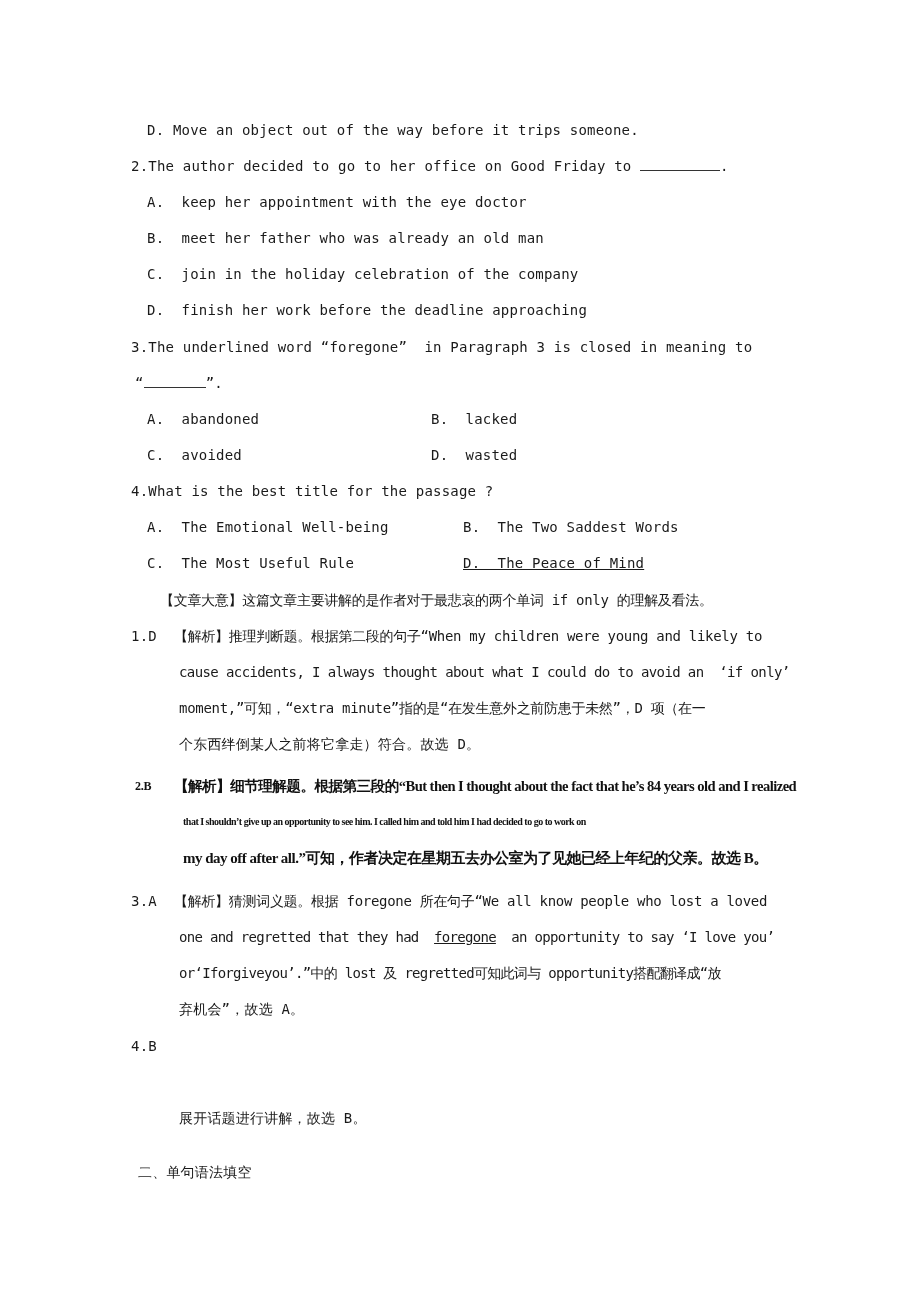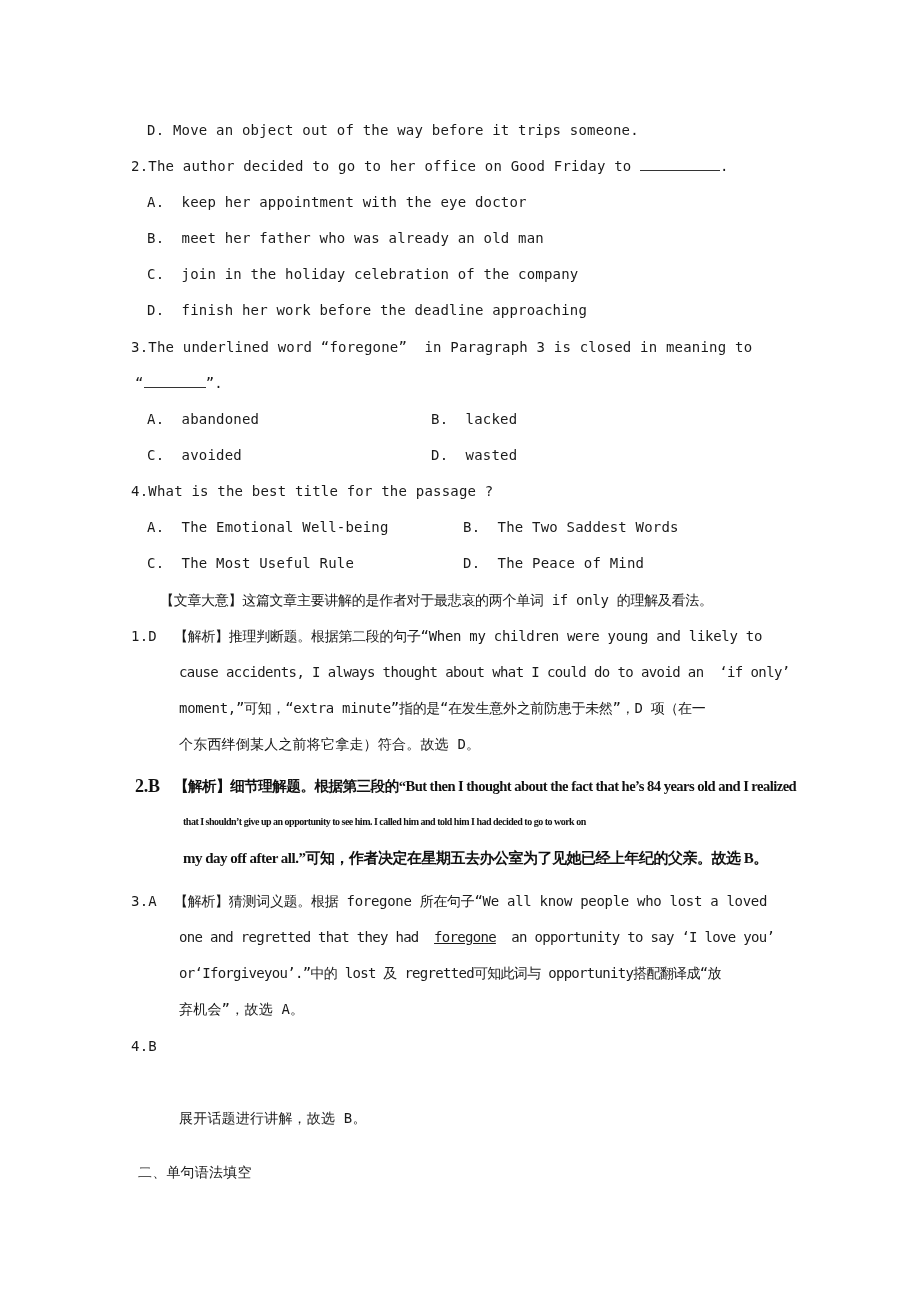--- a/index.html
+++ b/index.html
@@ -1,19 +1,19 @@
 <!DOCTYPE html>
 <html><head>
   <meta charset="utf-8">
   <style>
     html, body { margin: 0; padding: 0; background: #ffffff; }
     body { width: 920px; height: 1302px; position: relative; overflow: hidden; color: #111; }
     .page { position: absolute; left: 0; top: 0; width: 920px; height: 967px; background: #fff; }
     .line { position: absolute; white-space: pre; font-family: "DejaVu Sans Mono", "Liberation Mono", monospace; font-size: 14px; line-height: 18px; color: #1a1a1a; letter-spacing: 0.2px; }
-    .serif { font-family: "Liberation Serif", "DejaVu Serif", serif; font-size: 18px; font-weight: bold; letter-spacing: -0.3px; color: #111; }
+    .serif { font-family: "Liberation Serif", "DejaVu Serif", serif; font-size: 12px; font-weight: bold; letter-spacing: -0.3px; color: #111; }
     .u { text-decoration: underline; }
     .blank { display: inline-block; border-bottom: 1px solid #333; height: 13px; vertical-align: baseline; }
   </style>
 </head>
 <body>
 
 <div class="page">
 
   <div class="line" style="left:147px; top:121px;">D. Move an object out of the way before it trips someone.</div>
 
@@ -27,21 +27,21 @@
   <div class="line" style="left:135px; top:374px;"><span>“</span><span class="blank" style="width:62px;"></span><span>”.</span></div>
   <div class="line" style="left:147px; top:410px;">A.  abandoned</div>
   <div class="line" style="left:431px; top:410px;">B.  lacked</div>
   <div class="line" style="left:147px; top:446px;">C.  avoided</div>
   <div class="line" style="left:431px; top:446px;">D.  wasted</div>
 
   <div class="line" style="left:131px; top:482px;">4.What is the best title for the passage ?</div>
   <div class="line" style="left:147px; top:518px;">A.  The Emotional Well-being</div>
   <div class="line" style="left:463px; top:518px;">B.  The Two Saddest Words</div>
   <div class="line" style="left:147px; top:554px;">C.  The Most Useful Rule</div>
-  <div class="line" style="left:463px; top:554px;">D.  The Peace of Mind</div>
+  <div class="line" style="left:463px; top:554px;text-decoration:underline;">D.  The Peace of Mind</div>
 
   <div class="line" style="left:160px; top:591px; letter-spacing:-0.3px;">【文章大意】这篇文章主要讲解的是作者对于最悲哀的两个单词 if only 的理解及看法。</div>
 
   <div class="line" style="left:131px; top:627px;">1.D</div>
   <div class="line" style="left:174px; top:627px; letter-spacing:-0.3px;">【解析】推理判断题。根据第二段的句子“When my children were young and likely to</div>
   <div class="line" style="left:179px; top:663px; letter-spacing:-0.6px;">cause accidents, I always thought about what I could do to avoid an  ‘if only’</div>
   <div class="line" style="left:179px; top:699px; letter-spacing:-0.3px;">moment,”可知，“extra minute”指的是“在发生意外之前防患于未然”，D 项（在一</div>
   <div class="line" style="left:179px; top:735px;">个东西绊倒某人之前将它拿走）符合。故选 D。</div>
 
   <div class="line serif" style="left:135px; top:777px;">2.B</div>

